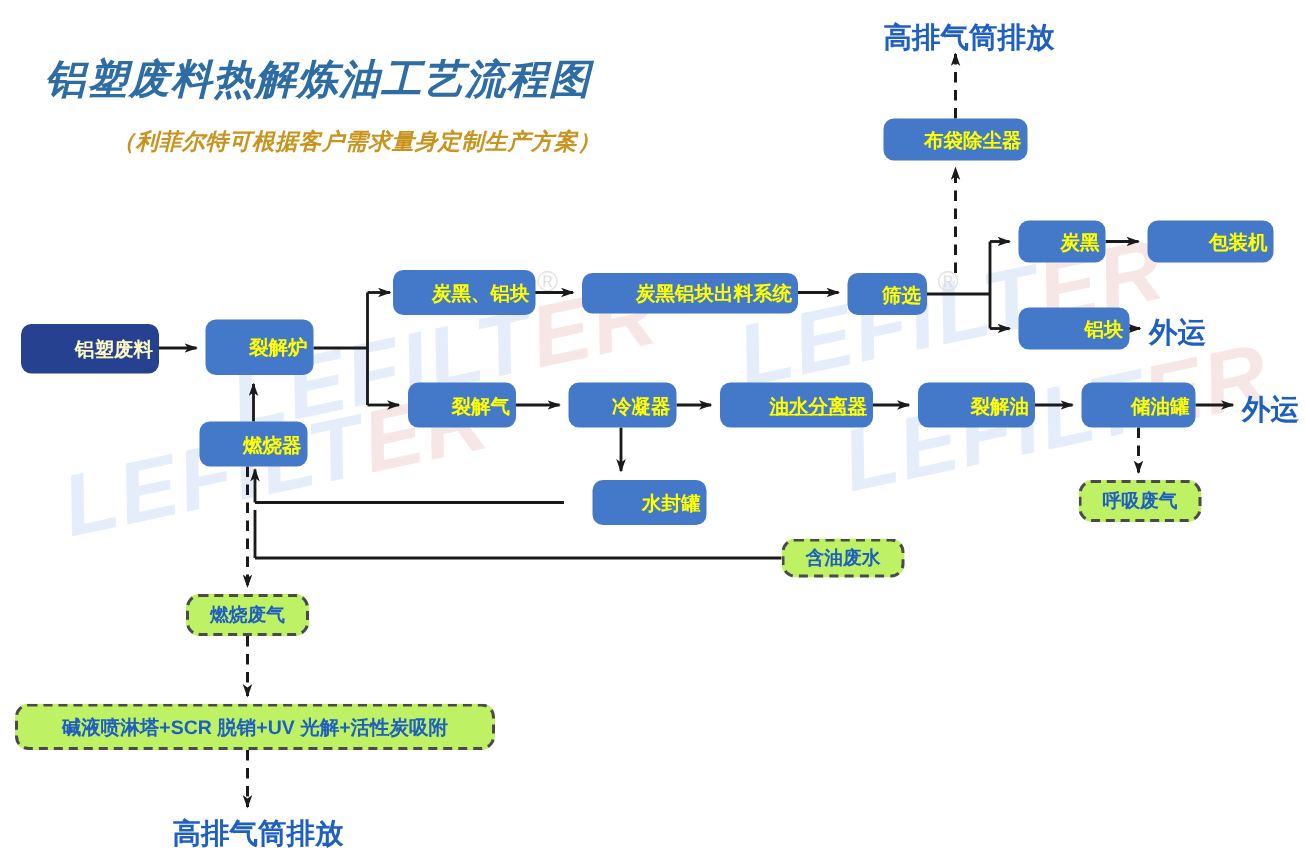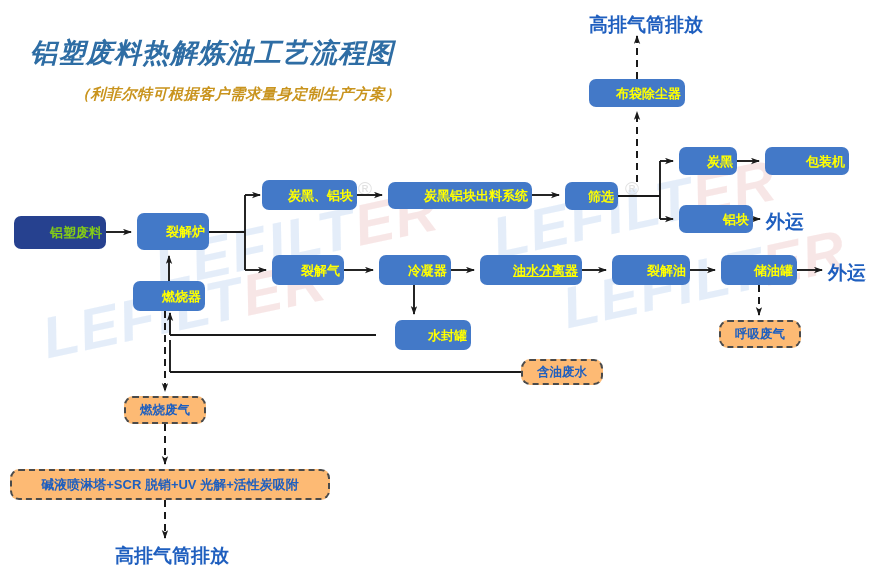--- a/index.html
+++ b/index.html
@@ -42,26 +42,26 @@
   
   .node {
     position:absolute; z-index:4;
     display:flex; align-items:center; justify-content:flex-end;
     background:#4379c8; color:#ffff00;
     border-radius:7px;
     font-size:13px; font-weight:700;
     line-height:1; text-align:center;
     padding:0 4px;
   }
-  .node.dark { background:#26418f; color:#84cc16; }
+  .node.dark { background:#26418f; color:#fef9c3; }
 
   .ghost {
     position:absolute; z-index:4;
     display:flex; align-items:center; justify-content:center;
-    background:#fdba74; color:#1f5fbf;
+    background:#bef264; color:#1f5fbf;
     border:2px dashed #4a4a4a; border-radius:9px;
     font-size:12.5px; font-weight:700; text-align:left;
     padding:0 6px;
   }
   .plain {
     position:absolute; z-index:4;
     color:#1f5fbf; font-size:19px; font-weight:700;
     white-space:nowrap;
   }
 

